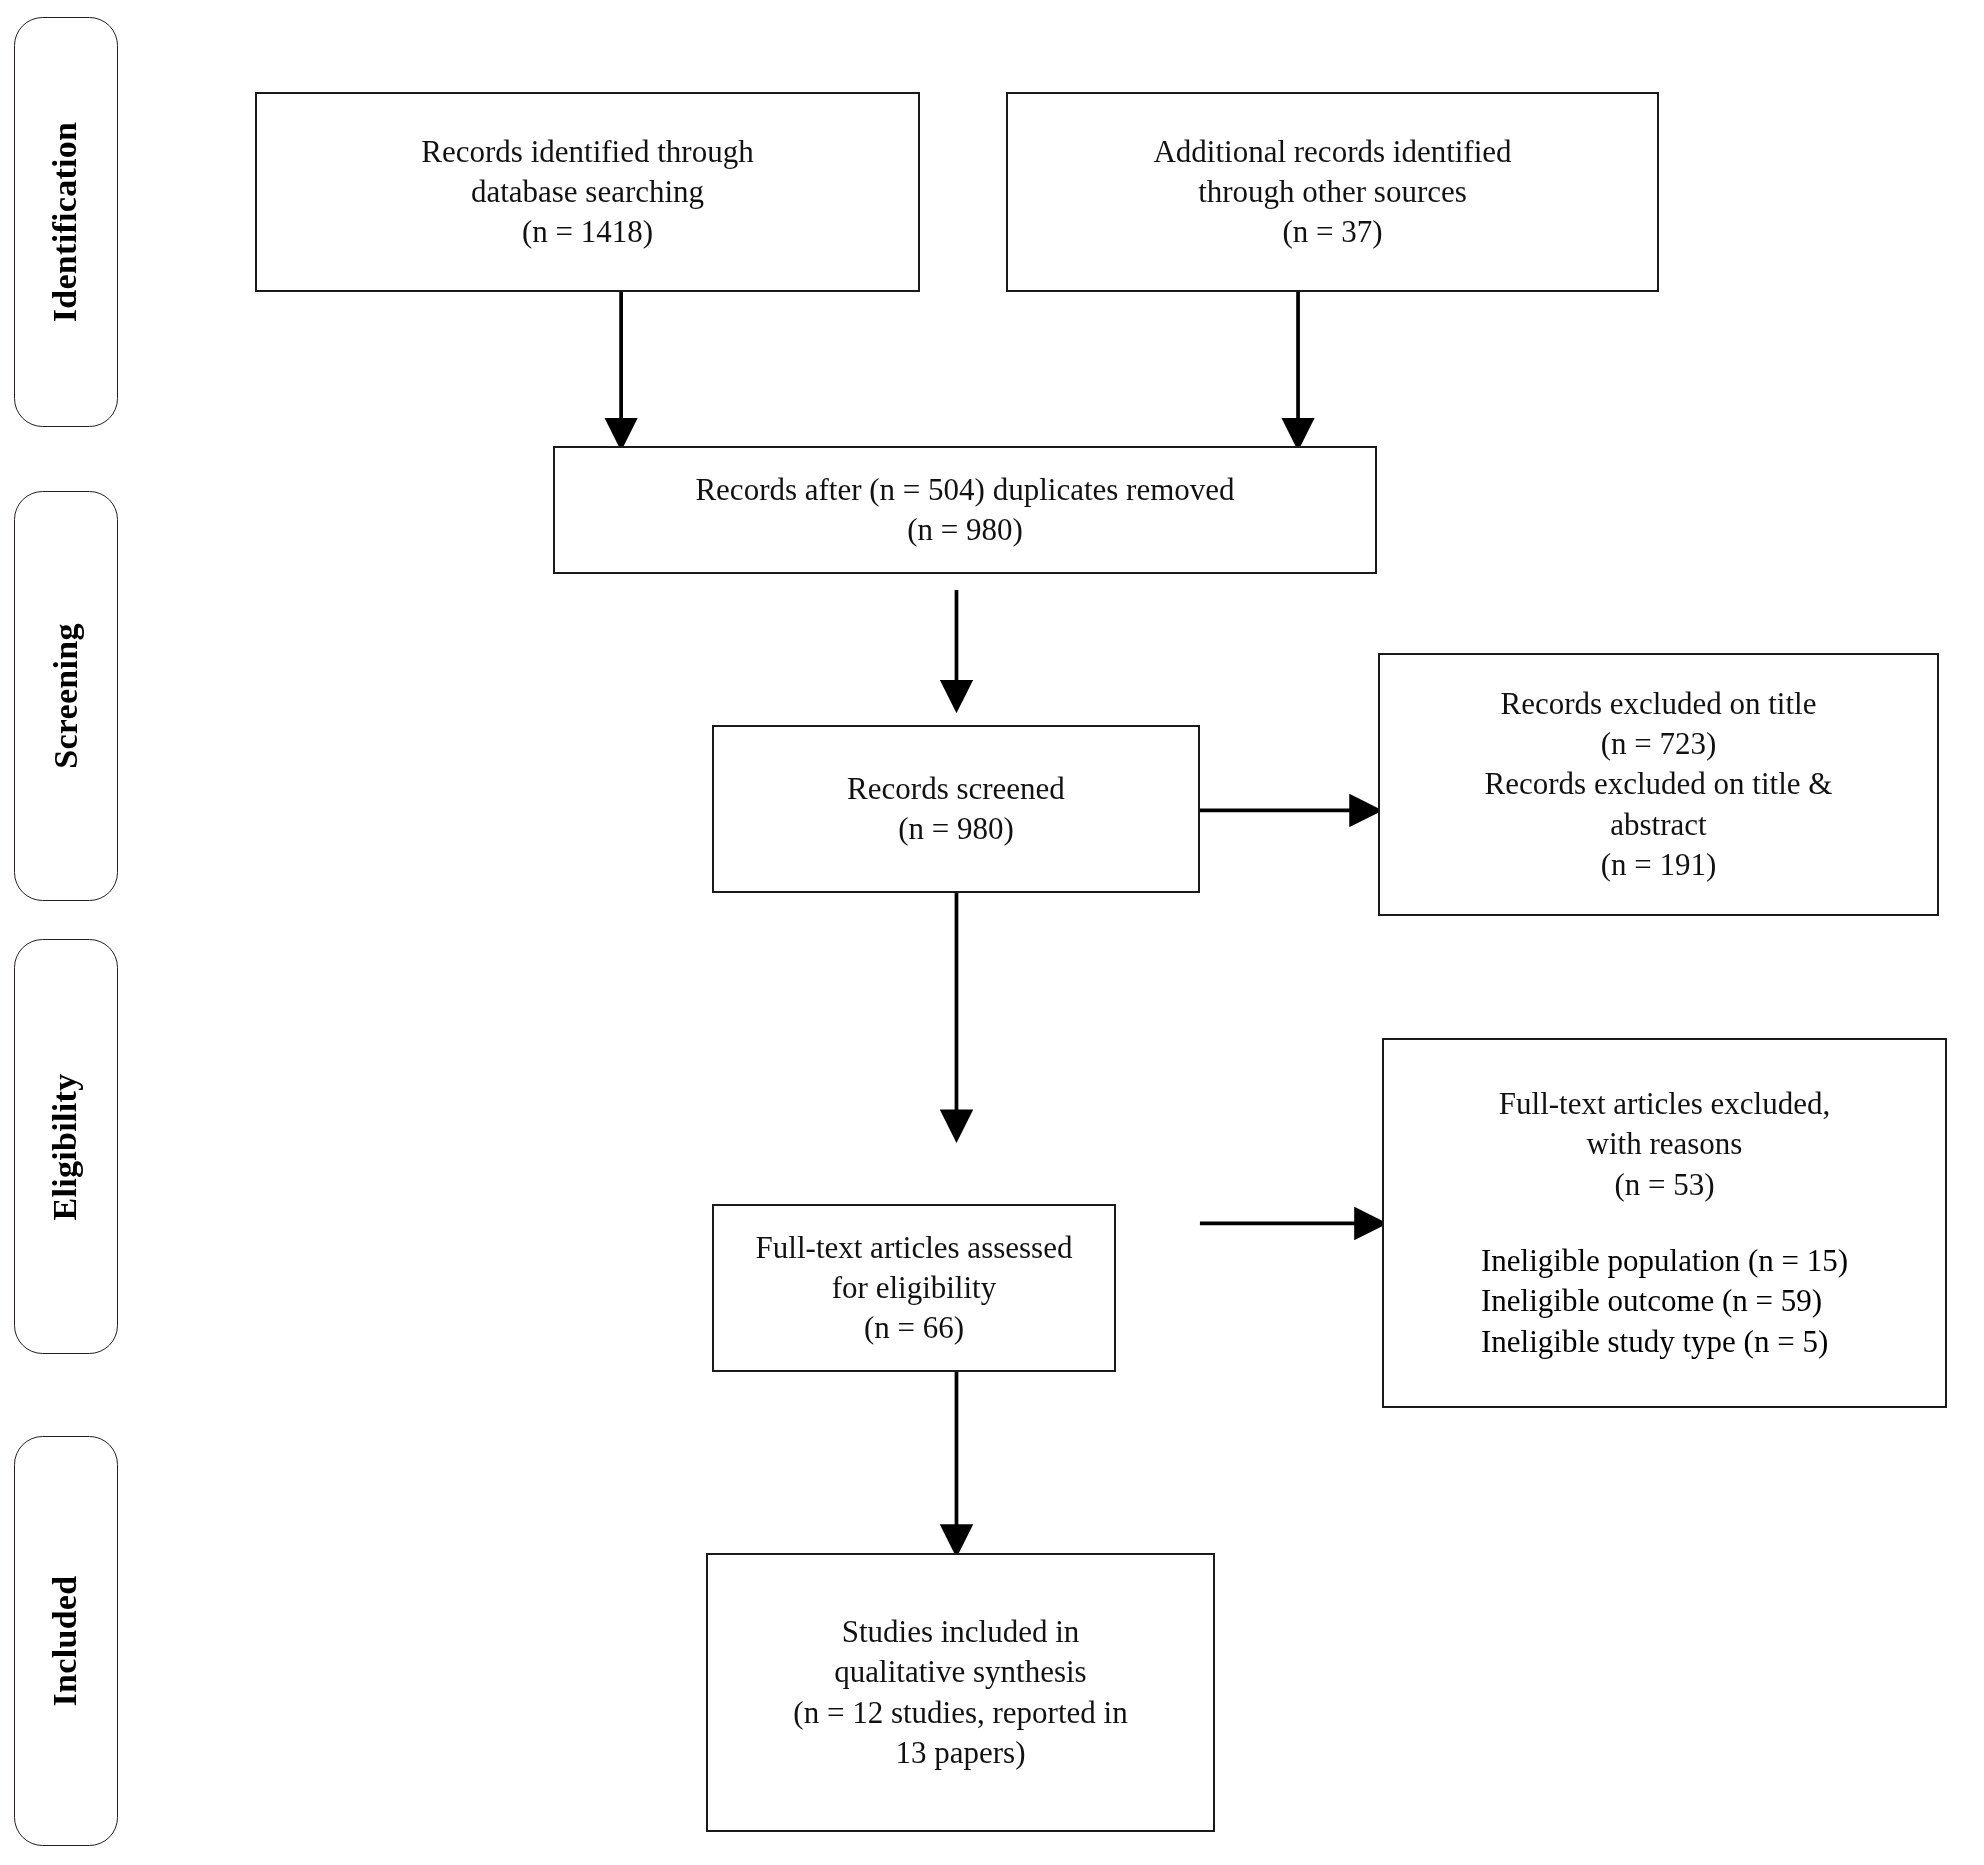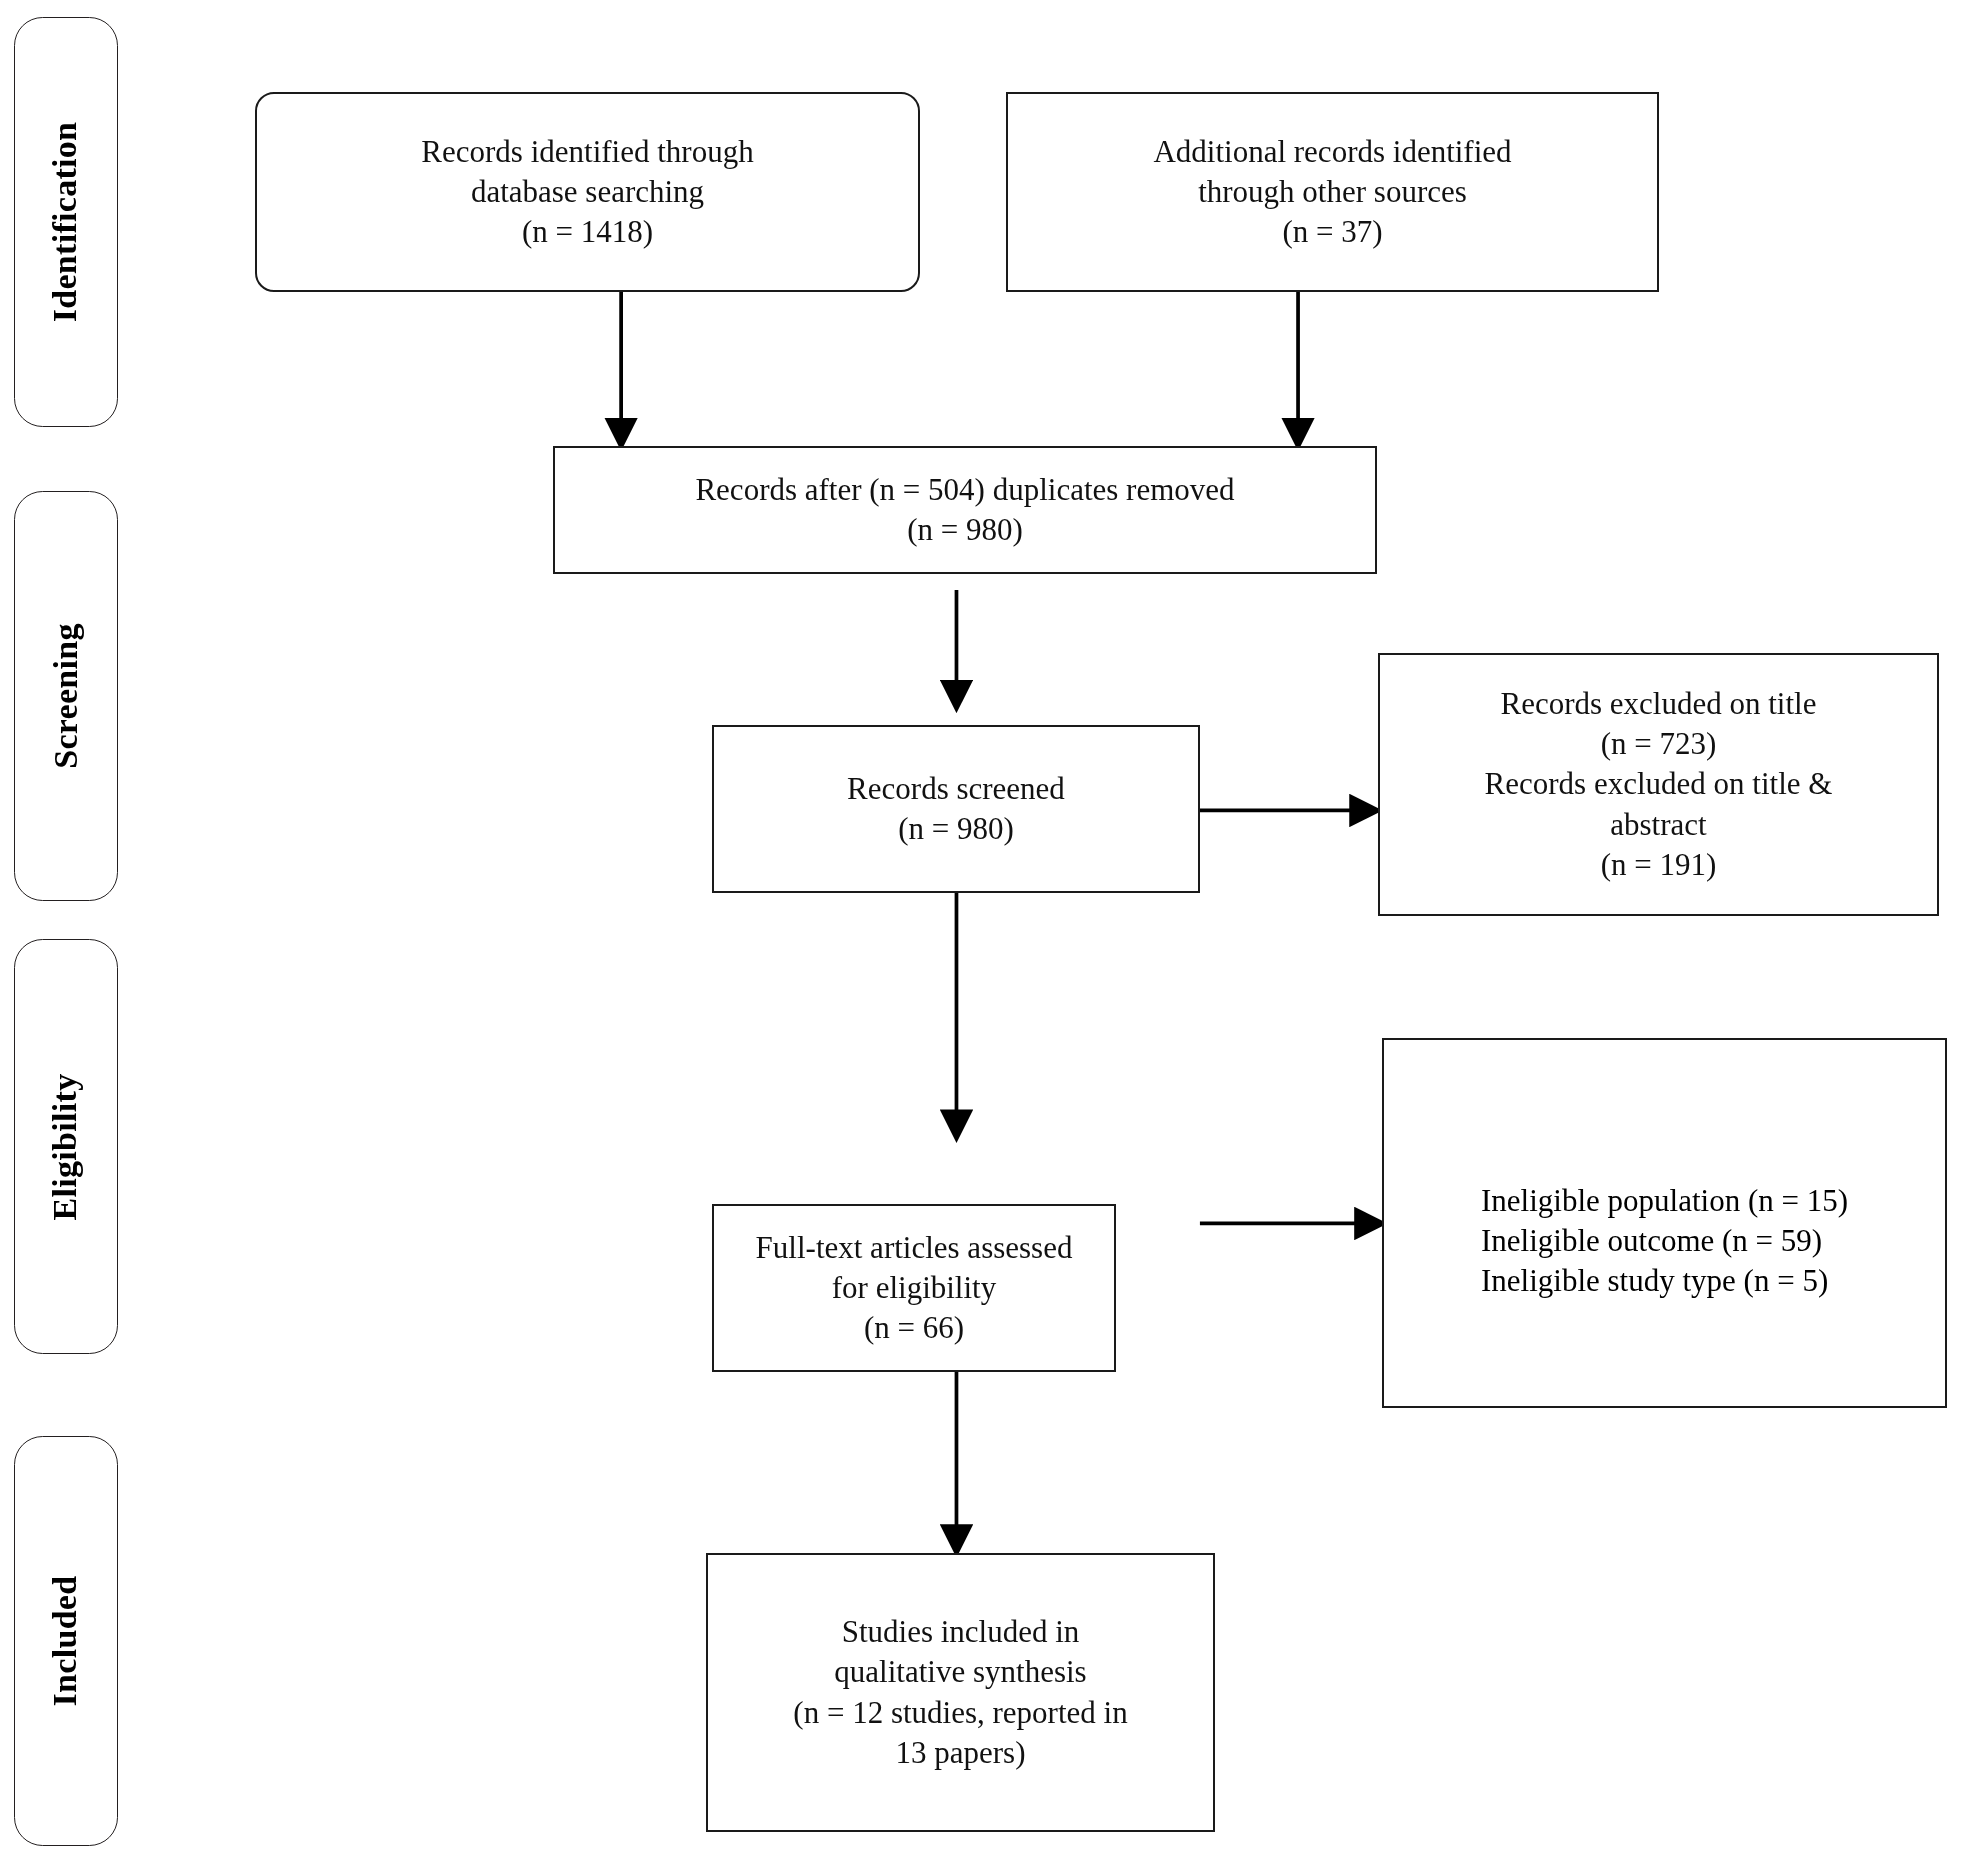--- a/index.html
+++ b/index.html
@@ -117,21 +117,21 @@
   </div>
 
   <div class="stage-pill" style="left:13.7px; top:939px; width:104px; height:415px;">
     <span class="stage-label">Eligibility</span>
   </div>
 
   <div class="stage-pill" style="left:13.7px; top:1436px; width:104px; height:410px;">
     <span class="stage-label">Included</span>
   </div>
 
-  <div class="flow-box" style="left:255px; top:92px; width:665px; height:200px;border-radius:19px;">
+  <div class="flow-box" style="left:255px; top:92px; width:665px; height:200px;">
     <span class="box-text">Records identified through
 database searching
 (n = 1418)</span>
   </div>
 
   <div class="flow-box" style="left:1006px; top:92px; width:653px; height:200px;">
     <span class="box-text">Additional records identified
 through other sources
 (n = 37)</span>
   </div>
@@ -155,20 +155,23 @@
   </div>
 
   <div class="flow-box" style="left:712px; top:1204px; width:404px; height:168px;">
     <span class="box-text">Full-text articles assessed
 for eligibility
 (n = 66)</span>
   </div>
 
   <div class="flow-box" style="left:1382px; top:1038px; width:565px; height:370px;">
     <div class="stacked">
+      <span class="box-text">Full-text articles excluded,
+with reasons
+(n = 53)</span>
       <div class="gap-block"></div>
       <span class="reasons-block">Ineligible population (n = 15)
 Ineligible outcome (n = 59)
 Ineligible study type (n = 5)</span>
     </div>
   </div>
 
   <div class="flow-box" style="left:706px; top:1553px; width:509px; height:279px;">
     <span class="box-text">Studies included in
 qualitative synthesis

